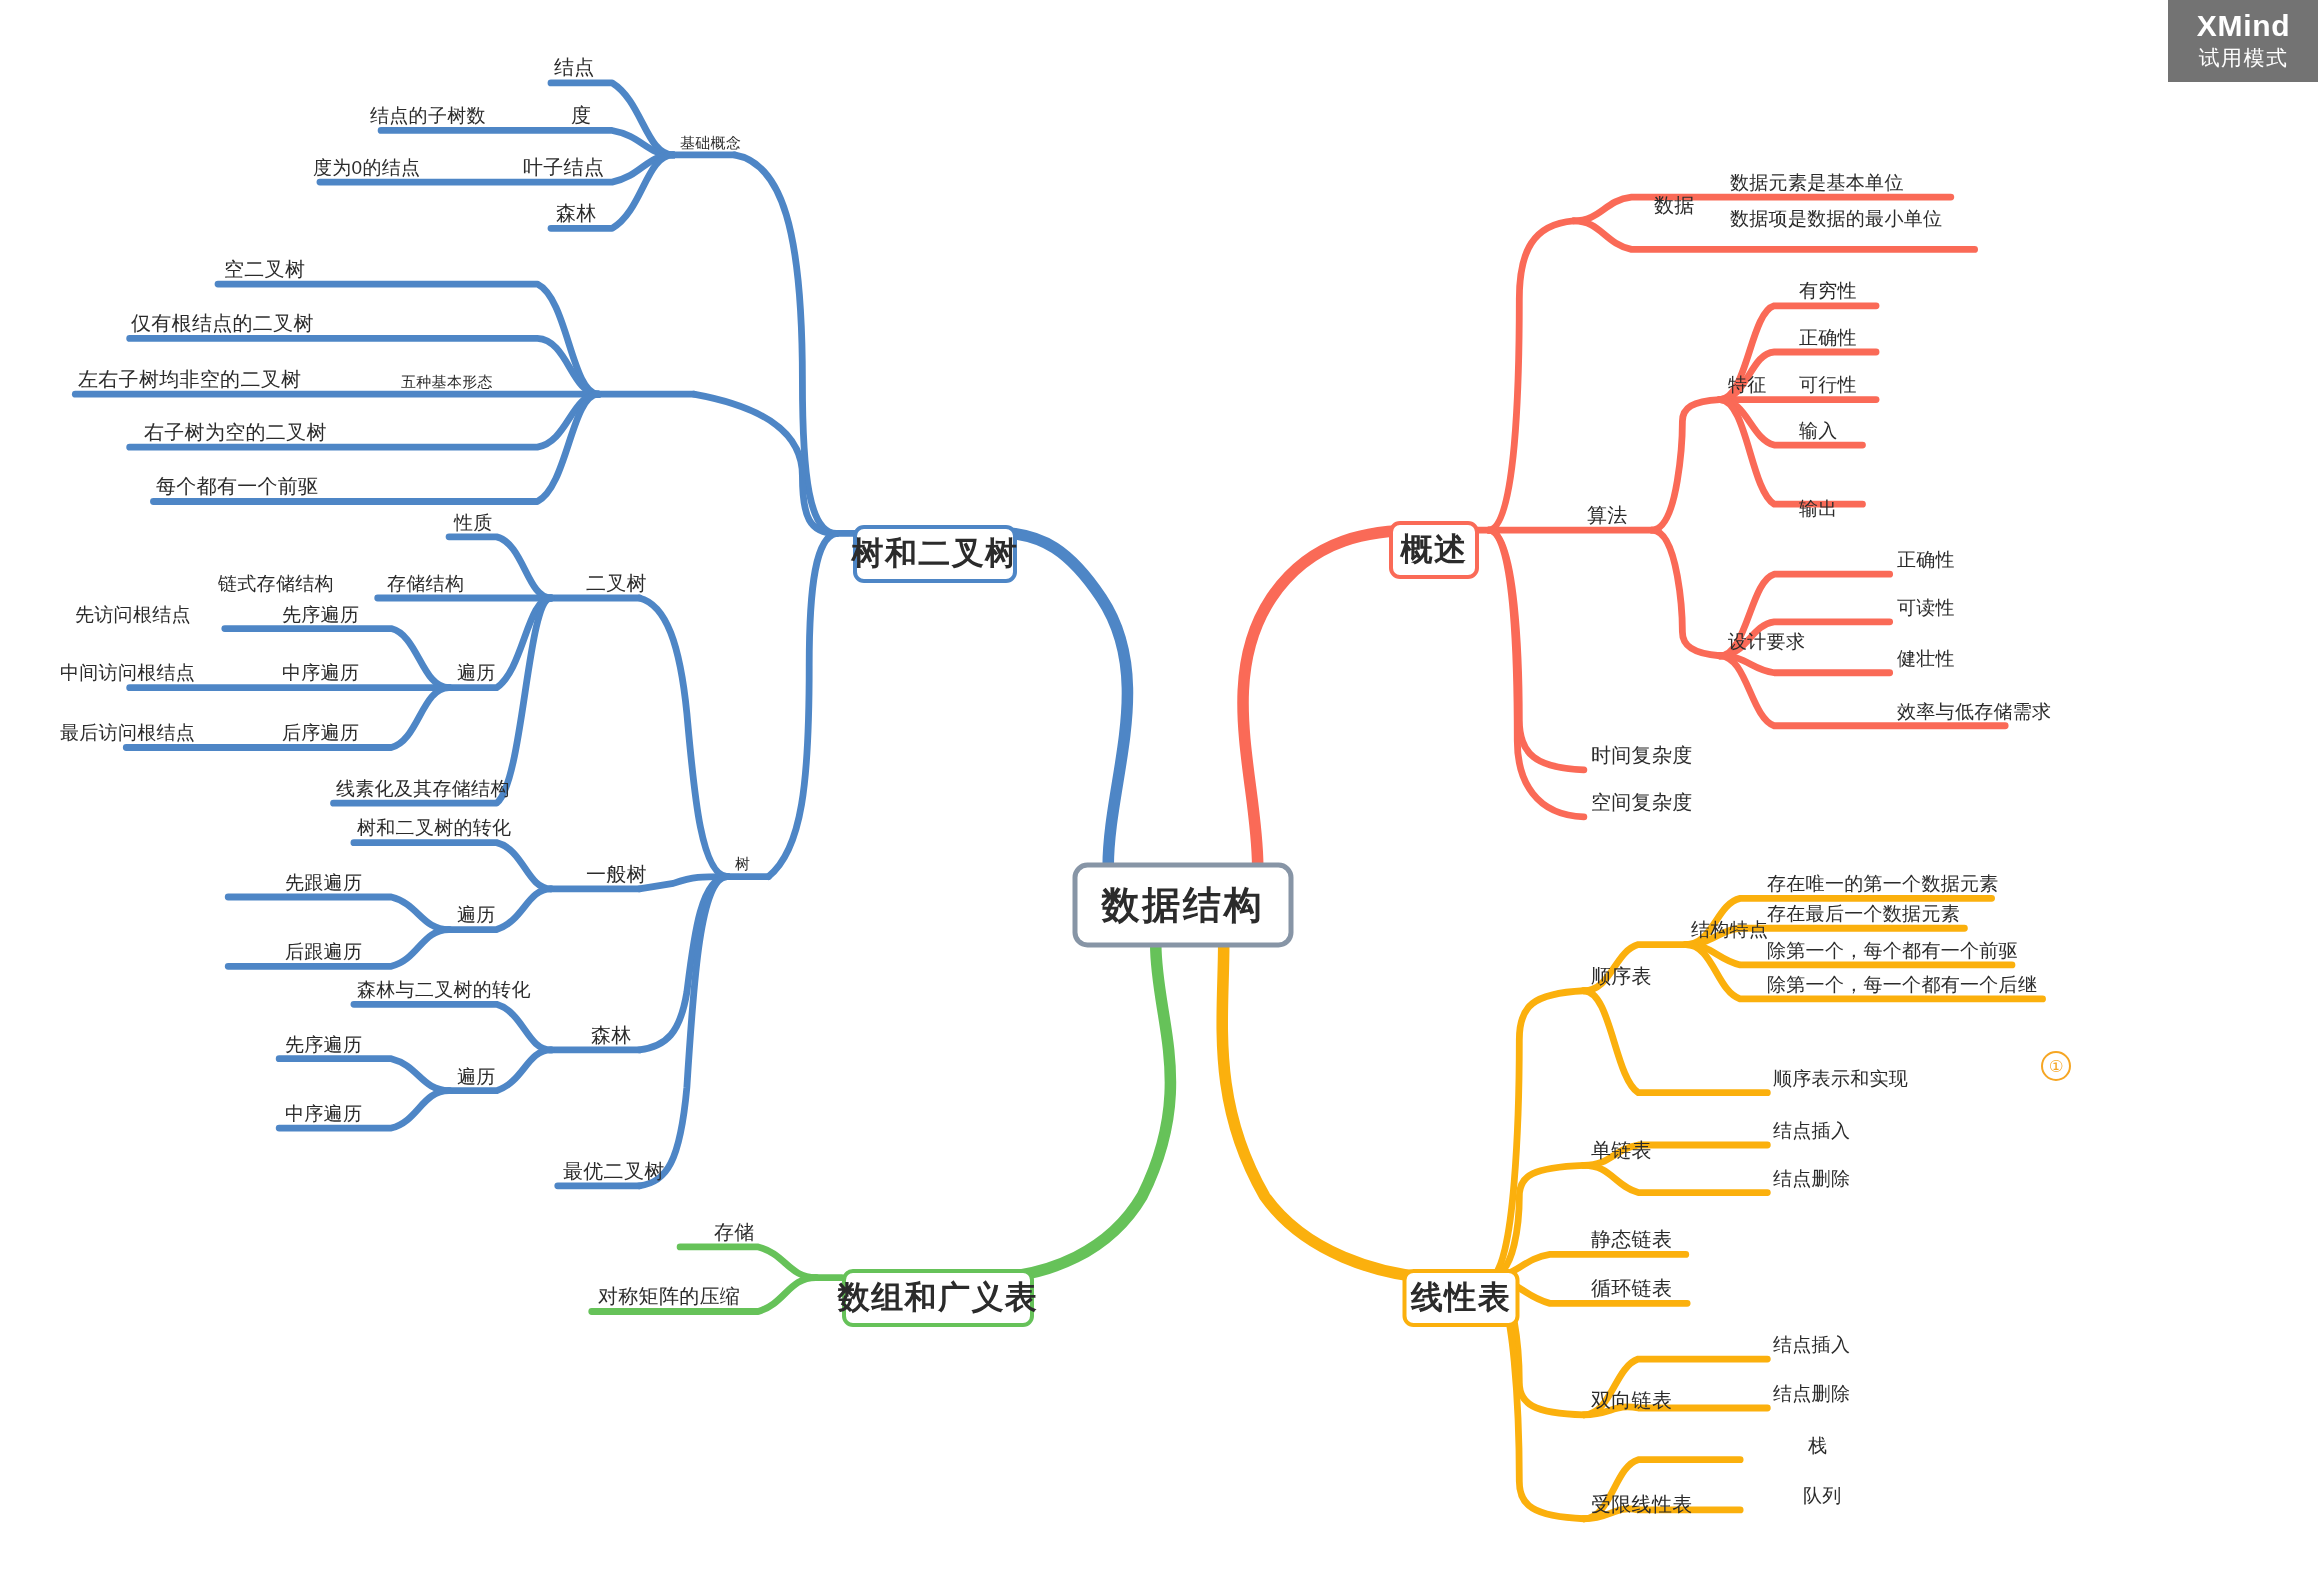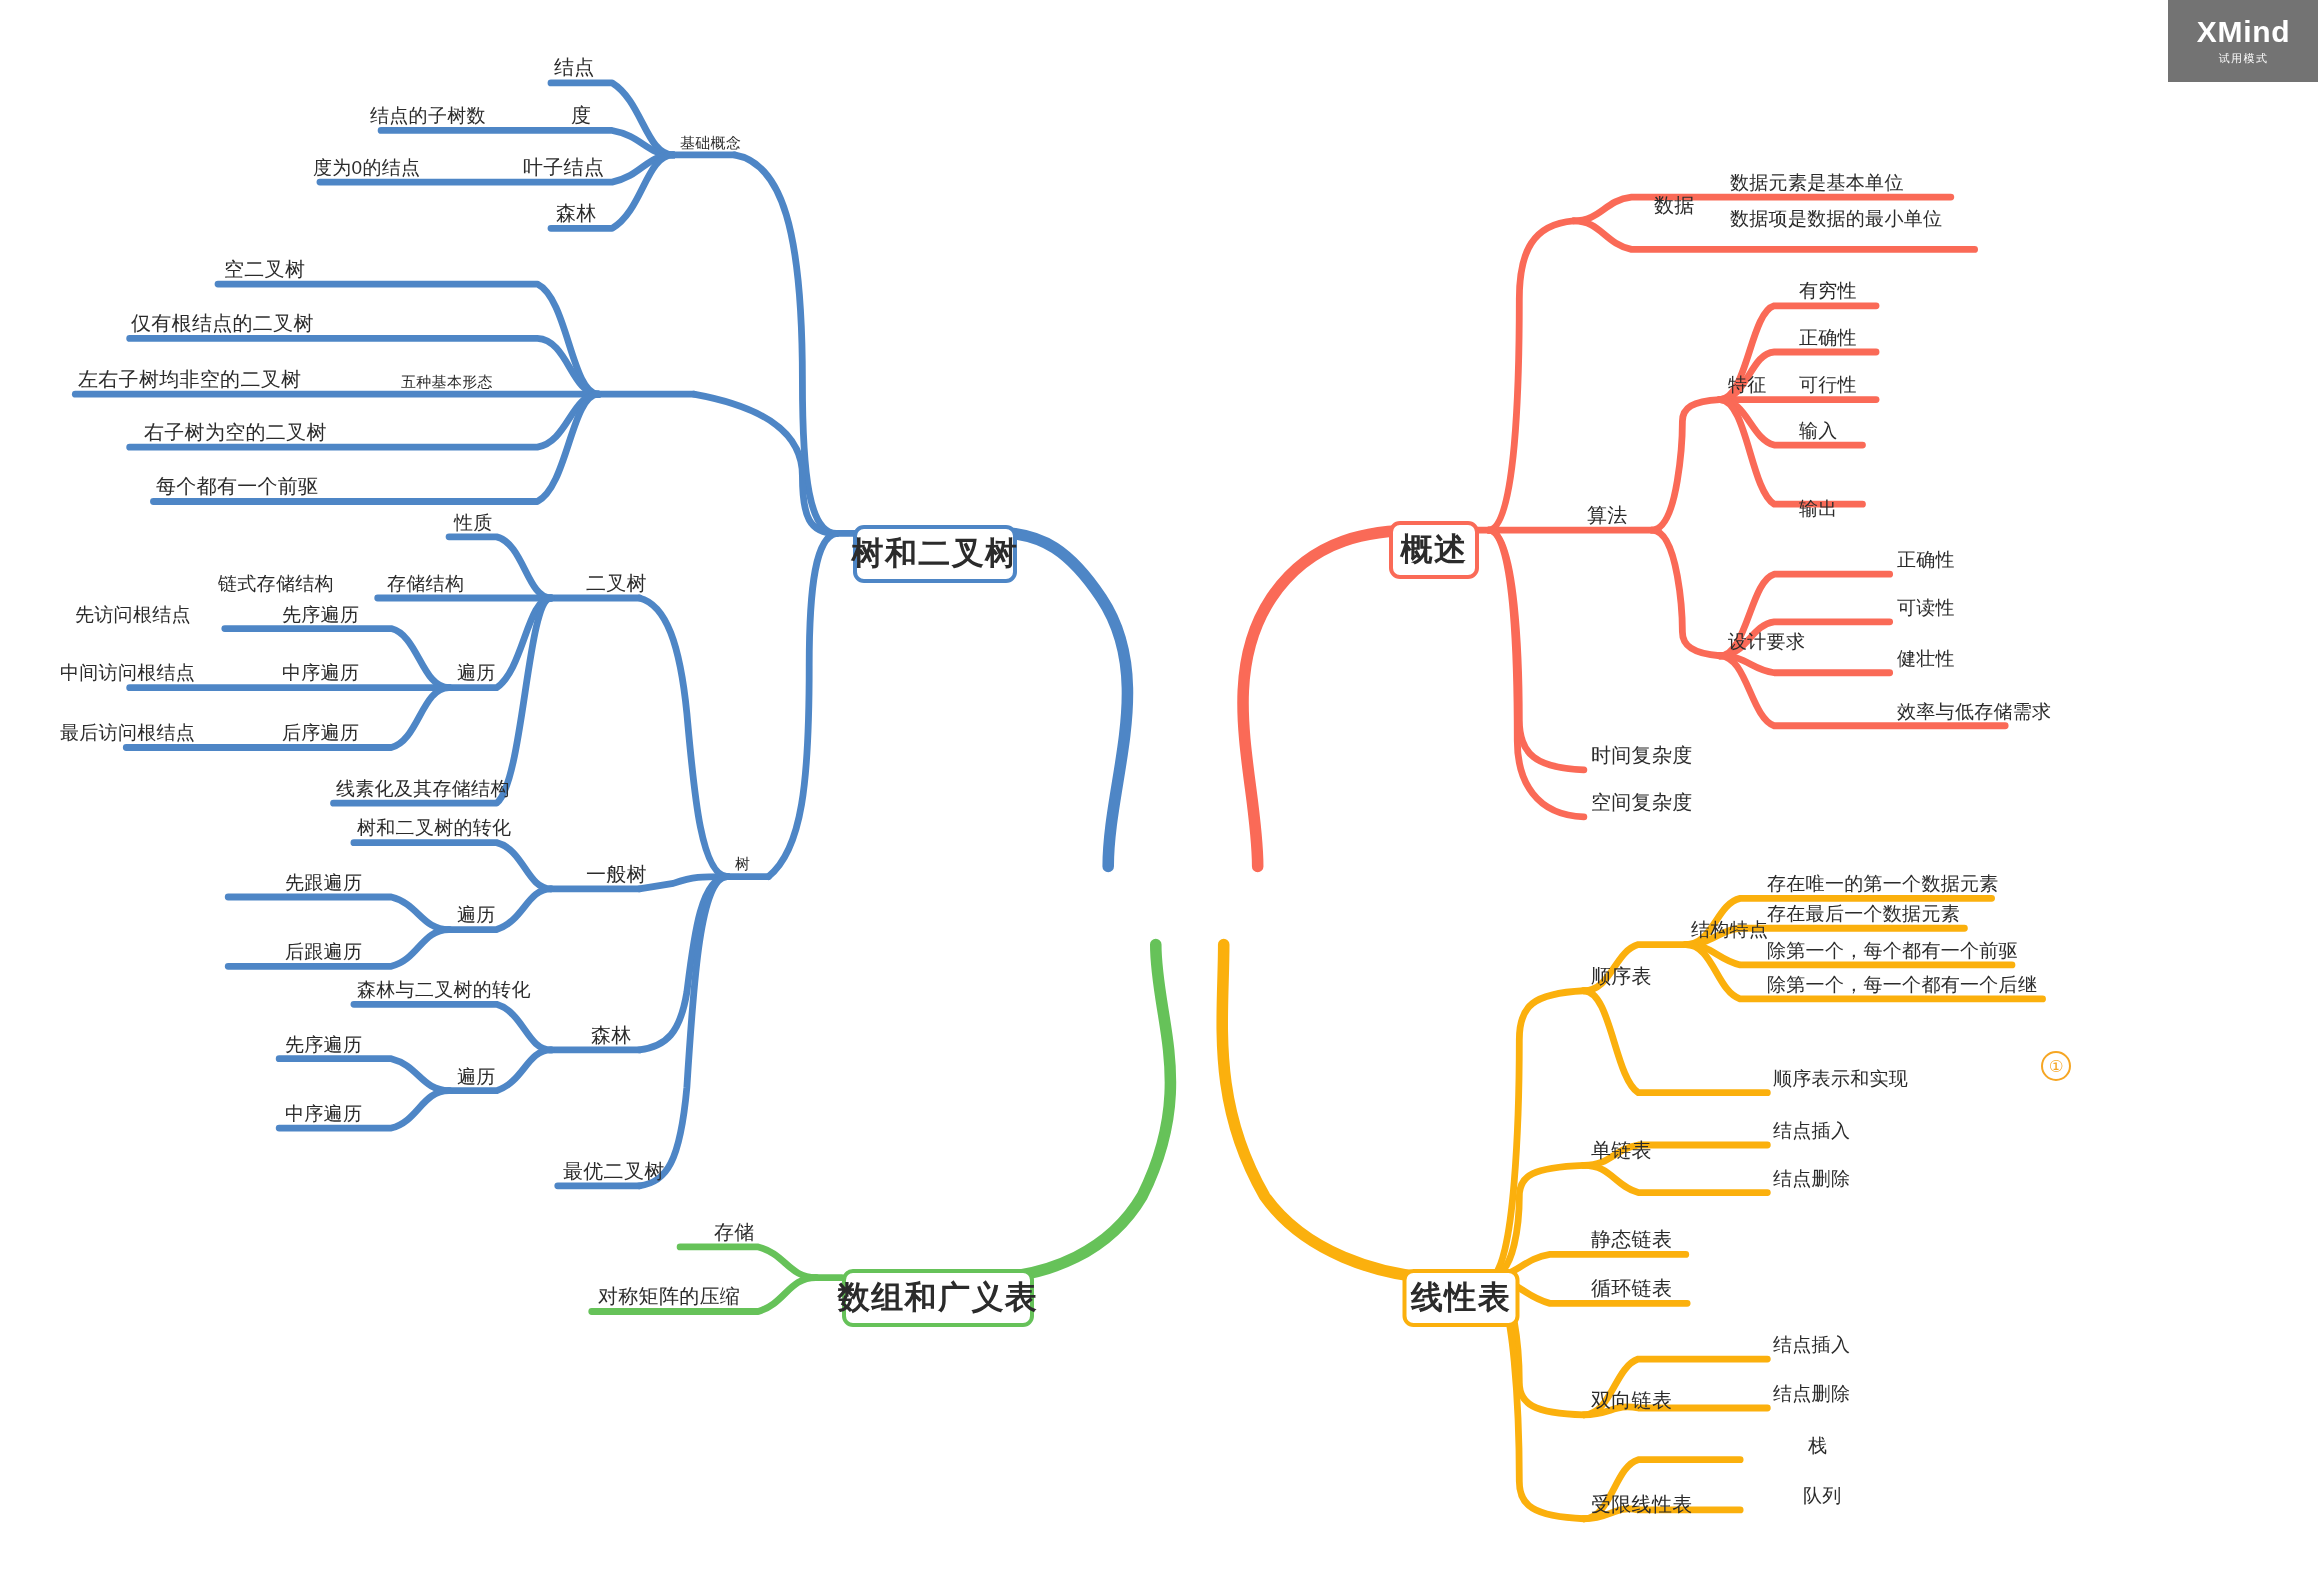--- a/index.html
+++ b/index.html
@@ -30,21 +30,21 @@
   .marker{position:absolute;width:26px;height:26px;border-radius:50%;
           border:2px solid #F6A623;color:#F6A623;font-size:16.3px;
           display:flex;align-items:center;justify-content:center;
           transform:translate(-50%,-50%);background:#fff;}
 
   
   .watermark{position:absolute;right:0;top:0;width:151px;height:82px;
              background:#737373;display:flex;flex-direction:column;
              align-items:center;justify-content:center;color:#fff;}
   .wm-title{font-size:30px;font-weight:bold;letter-spacing:0.7px;line-height:1.05;}
-  .wm-sub{font-size:11px;letter-spacing:1.4px;margin-top:2.7px;}
+  .wm-sub{font-size:21px;letter-spacing:1.4px;margin-top:2.7px;}
 </style>
 </head>
 <body>
 
 <div id="canvas">
 
   <svg class="links" viewBox="0 0 3411 2331">
 
     <path d="M1630,1275 C1630,1150 1700,1000 1620,880 C1570,805 1530,790 1490,785" stroke="#4E86C6" stroke-width="17"></path>
 
@@ -161,20 +161,23 @@
     <path d="M2330,1715 C2370,1715 2375,1690 2410,1685 L2600,1685" stroke="#FBB00D" stroke-width="10"></path>
     <path d="M2330,1715 C2370,1715 2375,1745 2410,1755 L2600,1755" stroke="#FBB00D" stroke-width="10"></path>
 
     <path d="M2330,2082 C2370,2082 2375,2012 2410,2000 L2600,2000" stroke="#FBB00D" stroke-width="10"></path>
     <path d="M2330,2082 C2370,2082 2375,2065 2410,2072 L2600,2072" stroke="#FBB00D" stroke-width="10"></path>
 
     <path d="M2330,2235 C2370,2235 2375,2158 2410,2148 L2560,2148" stroke="#FBB00D" stroke-width="10"></path>
     <path d="M2330,2235 C2370,2235 2375,2215 2410,2222 L2560,2222" stroke="#FBB00D" stroke-width="10"></path>
   </svg>
 
+  <div class="boxnode root" style="left:1183px;top:905px;">
+    <span>数据结构</span>
+  </div>
 
   <div class="boxnode main" style="left:935px;top:534px;border-color:#4E86C6;width:156px;">
     <span>树和二叉树</span>
   </div>
 
   <div class="boxnode main" style="left:1434px;top:530px;border-color:#FA6A57;width:82px;">
     <span>概述</span>
   </div>
 
   <div class="boxnode main" style="left:938px;top:1278px;border-color:#66C259;width:184px;">

